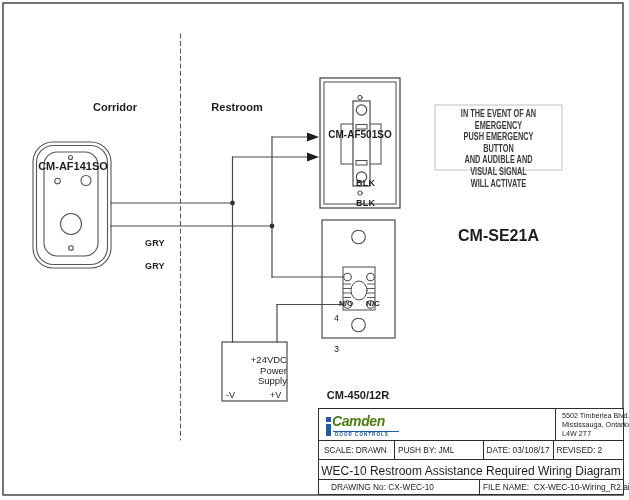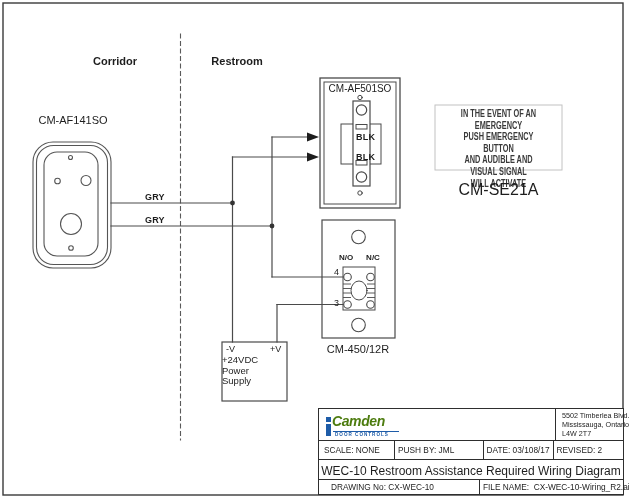--- a/index.html
+++ b/index.html
@@ -1,33 +1,33 @@
 <!DOCTYPE html>
 <html><head>
 <meta charset="utf-8">
 <style>
   html,body{margin:0;padding:0;background:#e8e8e8;}
   #page{position:relative;width:629px;height:500px;background:#ffffff;overflow:hidden;
         font-family:"Liberation Sans", sans-serif;color:#1d1d1d;}
   .abs{position:absolute;}
-  .lbl{position:absolute;white-space:nowrap;}
+  .lbl{position:absolute;white-space:nowrap;margin-top:46px;}
   .bold{font-weight:bold;}
   .ctr{text-align:center;}
   
   .zone{font-size:11px;font-weight:bold;}
-  .dev{font-size:11px;font-weight:normal;}
+  .dev{font-size:11px;font-weight:bold;}
   .wire{font-size:9px;font-weight:bold;letter-spacing:.2px;padding-left:32px;}
   .small{font-size:9px;}
   .tiny{font-size:8px;font-weight:bold;}
   
   #sign-text{left:435px;top:108px;width:127px;text-align:center;
              font-size:10.5px;font-weight:bold;color:#3a3a3a;line-height:11.6px;
              transform:scaleX(0.70);transform-origin:50% 0;}
   
-  #psu-text{left:222px;top:355px;width:65px;text-align:left;font-size:9.5px;line-height:10.5px;}
+  #psu-text{left:222px;top:355px;width:65px;text-align:right;font-size:9.5px;line-height:10.5px;}
   
   #tb{left:318px;top:408px;width:304px;height:85px;border:1px solid #2e2e2e;background:#fff;}
   #tb .hline{position:absolute;left:0;width:100%;height:1px;background:#2e2e2e;}
   #tb .vline{position:absolute;width:1px;background:#2e2e2e;}
   #tb .cell{position:absolute;font-size:8.3px;white-space:nowrap;}
   .logo-brand{position:absolute;left:13px;top:4px;font-size:14px;font-weight:bold;font-style:italic;letter-spacing:-0.4px;}
   .logo-sub{position:absolute;left:16px;top:23px;font-size:4.6px;font-weight:bold;letter-spacing:1px;}
   .addr{position:absolute;left:243px;top:3px;font-size:7.2px;line-height:8.8px;white-space:nowrap;}
 </style>
 </head>
@@ -167,21 +167,21 @@
       <div class="logo-sub" style="color:#1e5ca8">DOOR CONTROLS</div>
     </div>
 
 
     <div class="addr">
       <div>5502 Timberlea Blvd.</div>
       <div>Mississauga, Ontario</div>
       <div>L4W 2T7</div>
     </div>
 
-    <div class="cell" style="left:5px;top:36px">SCALE: NONE</div>
+    <div class="cell" style="left:5px;top:36px">SCALE: DRAWN</div>
     <div class="cell" style="left:79px;top:36px">PUSH BY: JML</div>
     <div class="cell" style="left:167.5px;top:36px">DATE: 03/108/17</div>
     <div class="cell" style="left:237.5px;top:36px">REVISED: 2</div>
 
     <div class="abs ctr" style="left:0;top:55px;width:100%;font-size:12px">WEC-10 Restroom Assistance Required Wiring Diagram</div>
 
     <div class="cell" style="left:12px;top:73px">DRAWING No: CX-WEC-10</div>
     <div class="cell" style="left:164px;top:73px;white-space:pre">FILE NAME:  CX-WEC-10-Wiring_R2.ai</div>
   </div>
 

